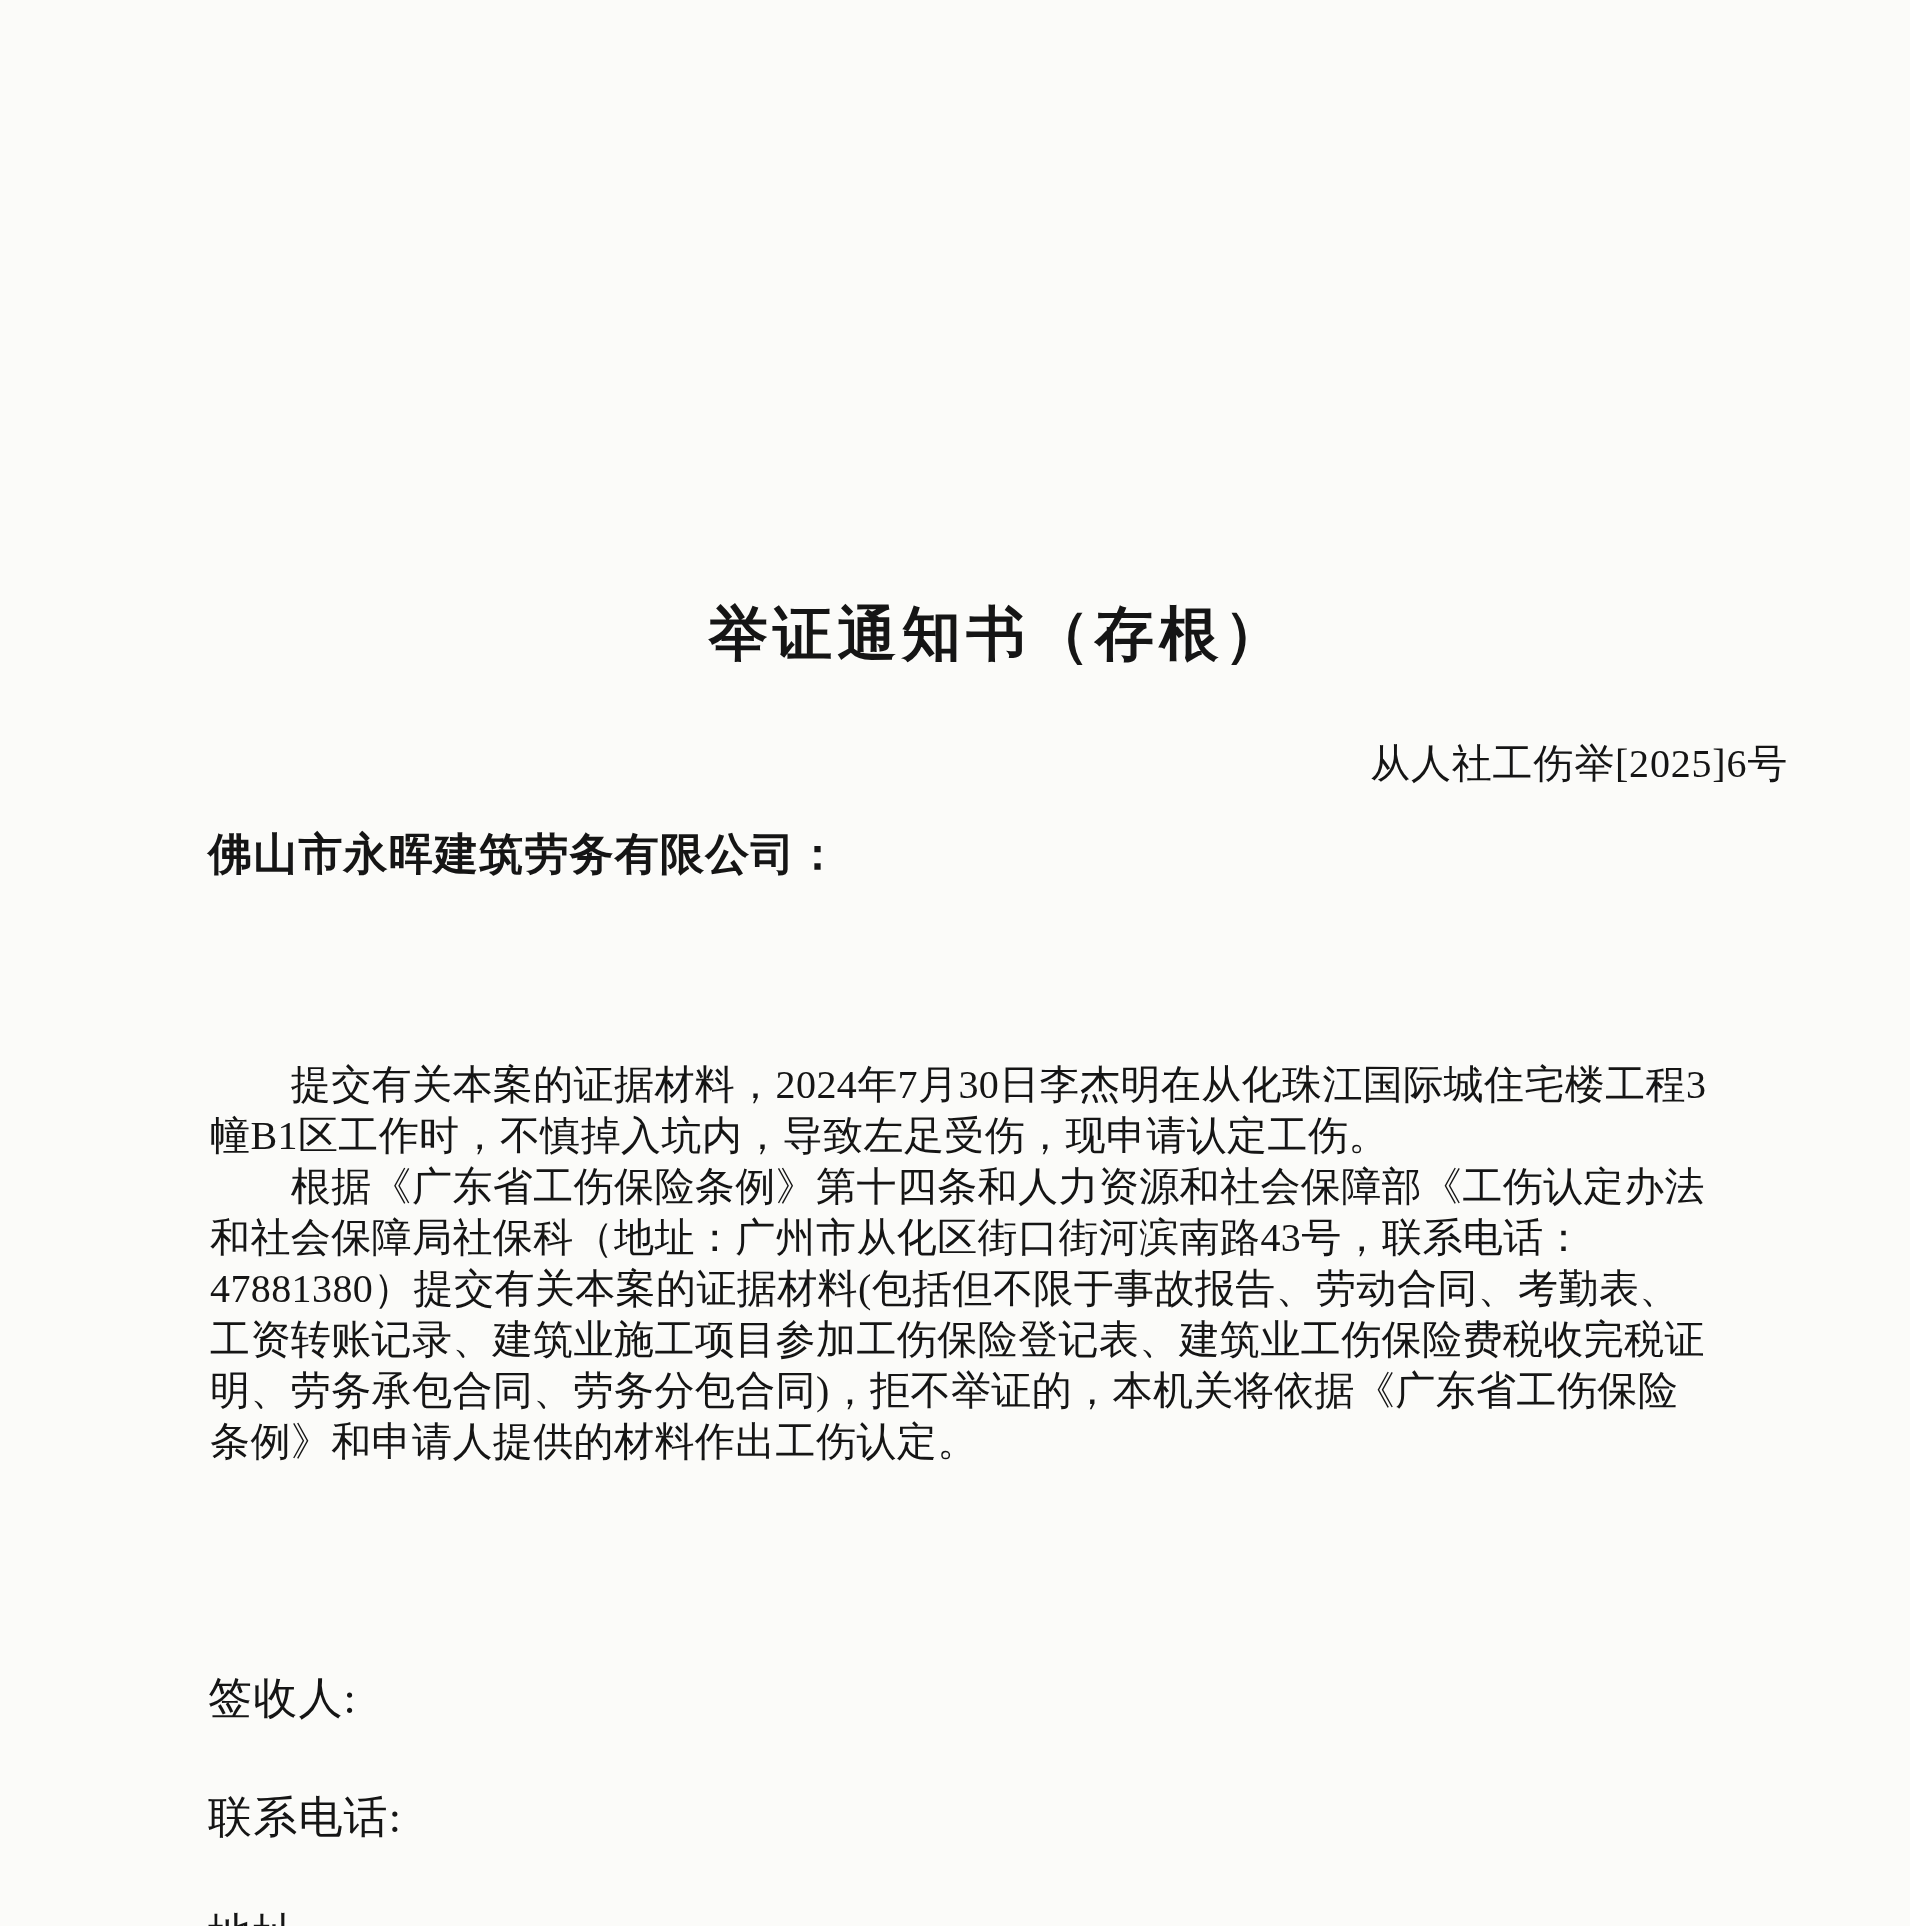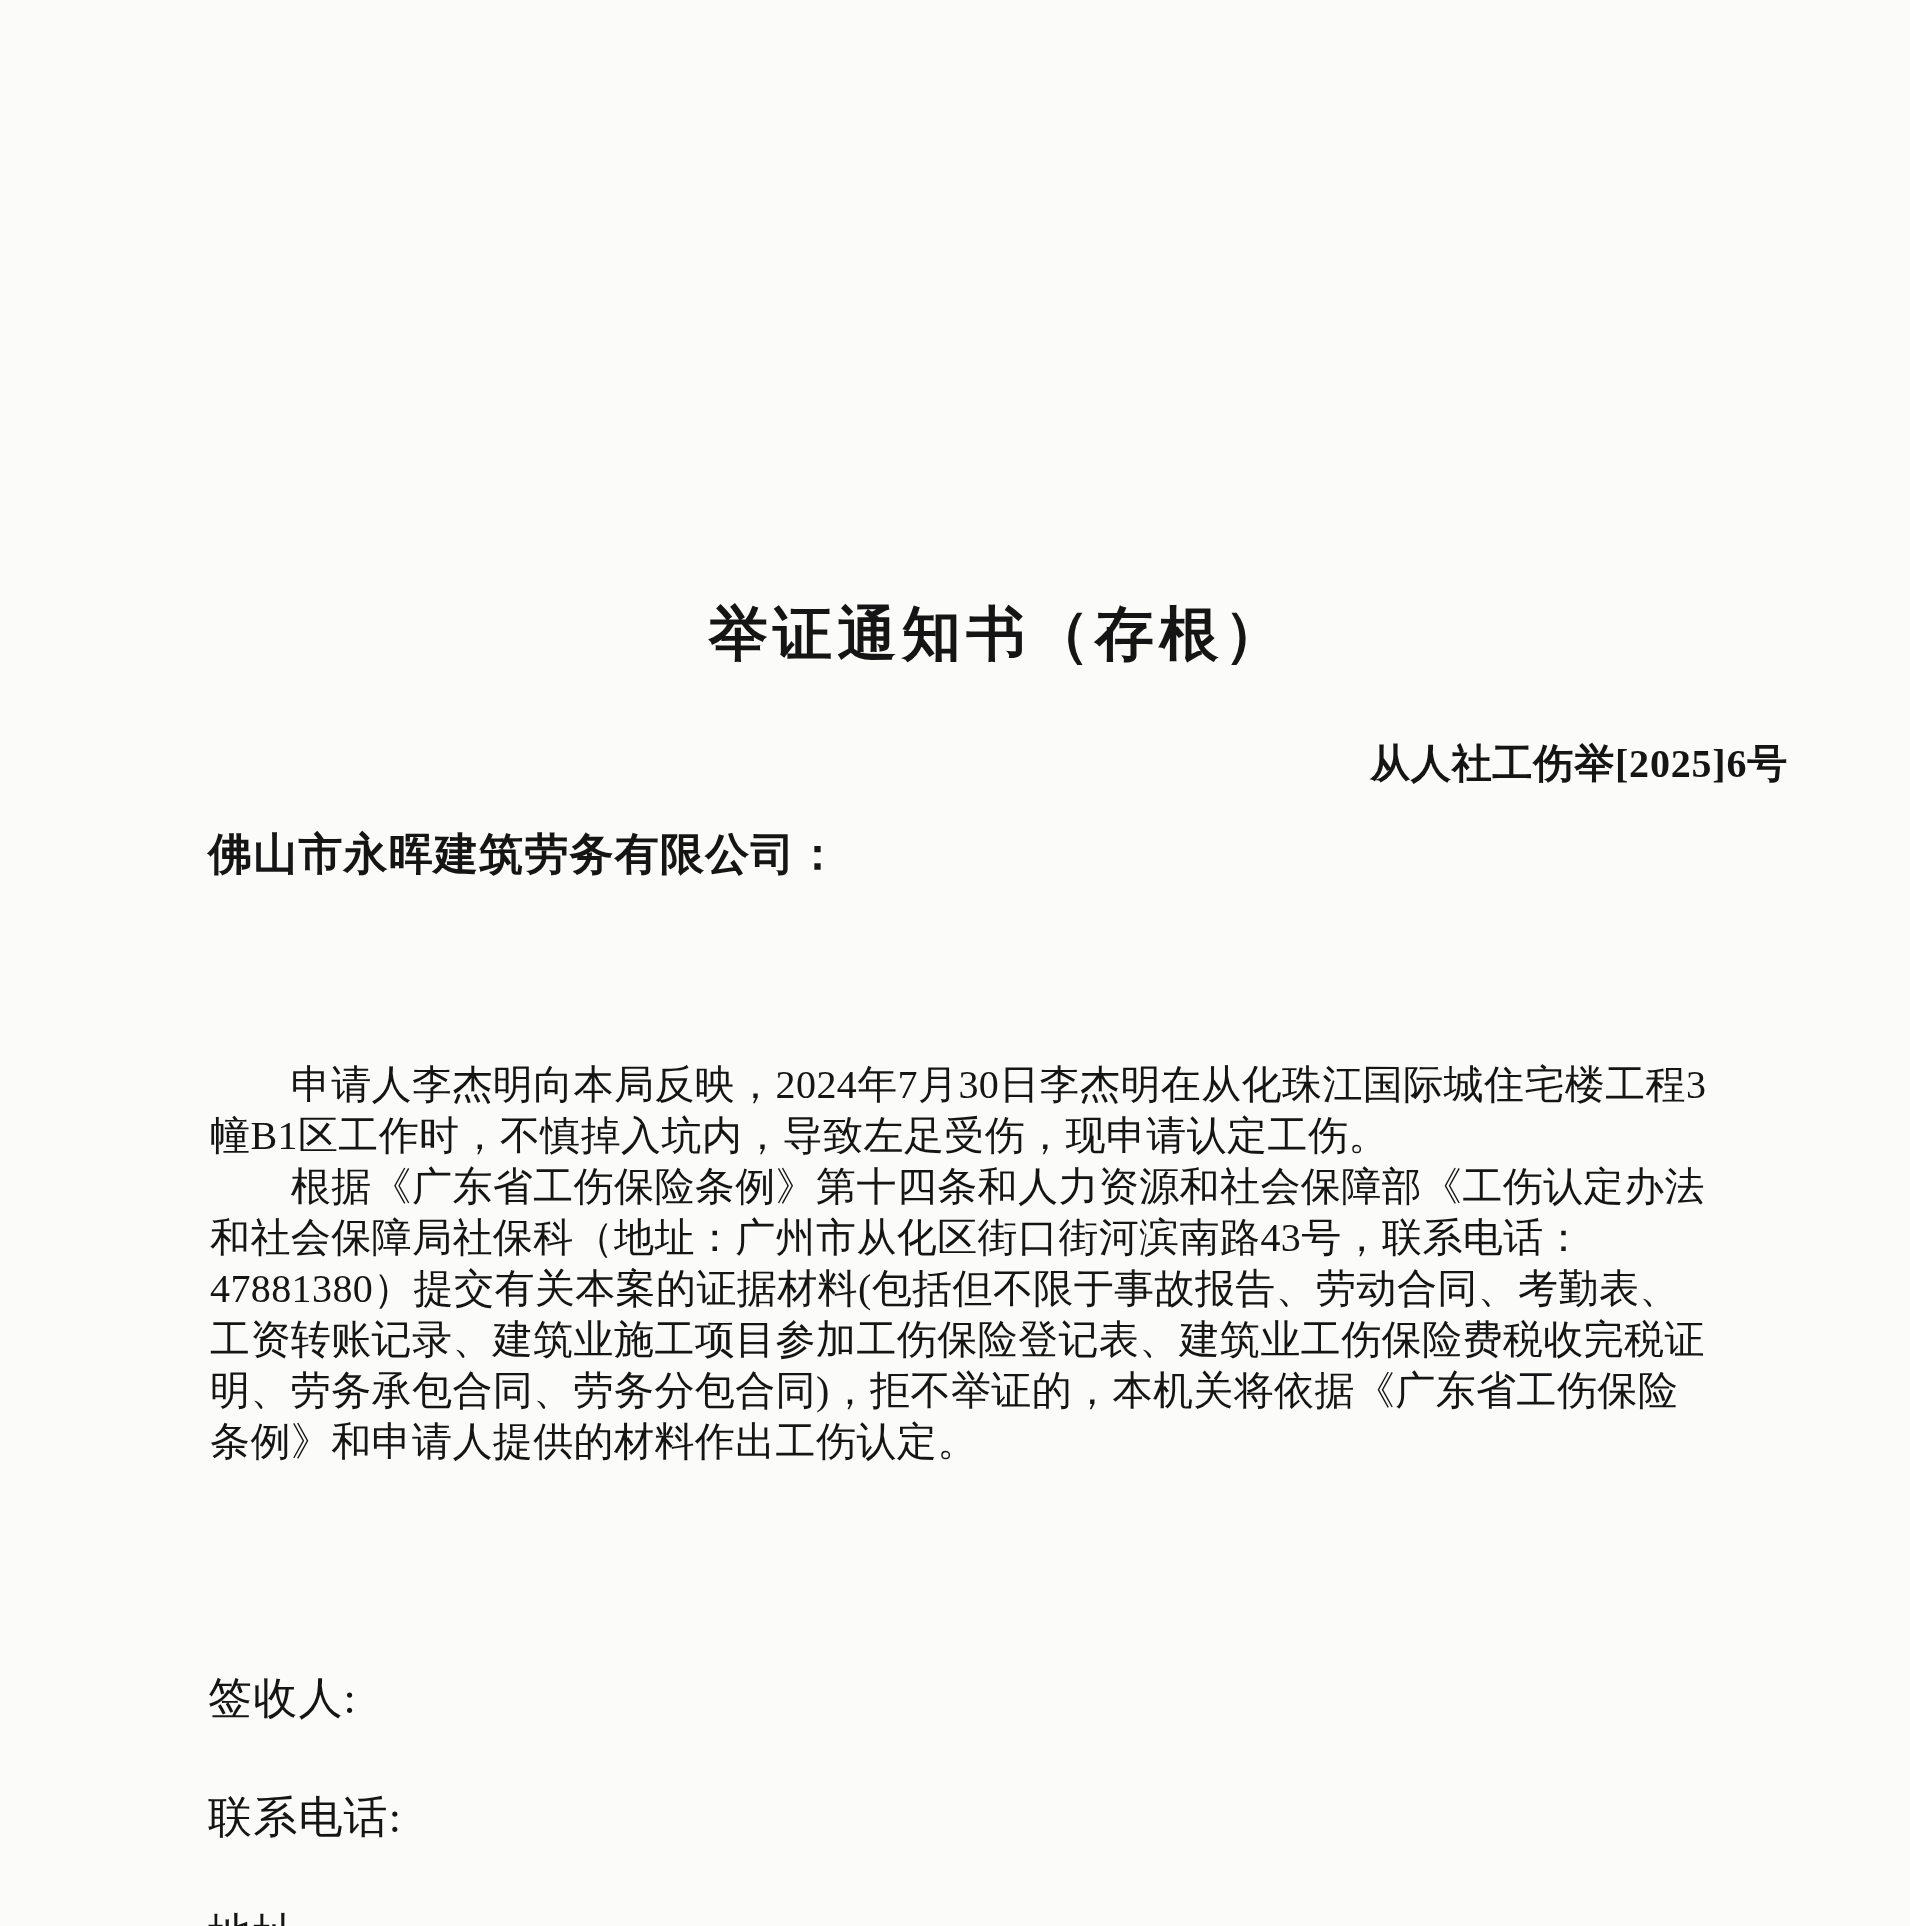--- a/index.html
+++ b/index.html
@@ -27,21 +27,21 @@
     font-size: 59px;
     font-weight: bold;
     letter-spacing: 5.4px;
     line-height: 1.1;
   }
   .doc-number {
     position: absolute;
     right: 123px;
     top: 742px;
     font-size: 40px;
-    font-weight: bold;
+    font-weight: normal;
     letter-spacing: 0.8px;
     line-height: 1.1;
     white-space: nowrap;
     margin-left: 20px;
   }
   .addressee {
     position: absolute;
     left: 208px;
     top: 831px;
     font-size: 44px;
@@ -80,21 +80,21 @@
 
 <div class="page">
 
   <h1 class="title">举证通知书（存根）</h1>
 
   <div class="doc-number">从人社工伤举[2025]6号</div>
 
   <div class="addressee">佛山市永晖建筑劳务有限公司：</div>
 
   <div class="body-text">
-    <div class="bodyline">　　申请人李杰明向本局反映，2024年7月30日李杰明在从化珠江国际城住宅楼工程3</div>
+    <div class="bodyline">　　提交有关本案的证据材料，2024年7月30日李杰明在从化珠江国际城住宅楼工程3</div>
     <div class="bodyline">幢B1区工作时，不慎掉入坑内，导致左足受伤，现申请认定工伤。</div>
     <div class="bodyline">　　根据《广东省工伤保险条例》第十四条和人力资源和社会保障部《工伤认定办法</div>
     <div class="bodyline">和社会保障局社保科（地址：广州市从化区街口街河滨南路43号，联系电话：</div>
     <div class="bodyline">47881380）提交有关本案的证据材料(包括但不限于事故报告、劳动合同、考勤表、</div>
     <div class="bodyline">工资转账记录、建筑业施工项目参加工伤保险登记表、建筑业工伤保险费税收完税证</div>
     <div class="bodyline">明、劳务承包合同、劳务分包合同)，拒不举证的，本机关将依据《广东省工伤保险</div>
     <div class="bodyline">条例》和申请人提供的材料作出工伤认定。</div>
   </div>
 
   <div class="form-label label-recipient">签收人:</div>

